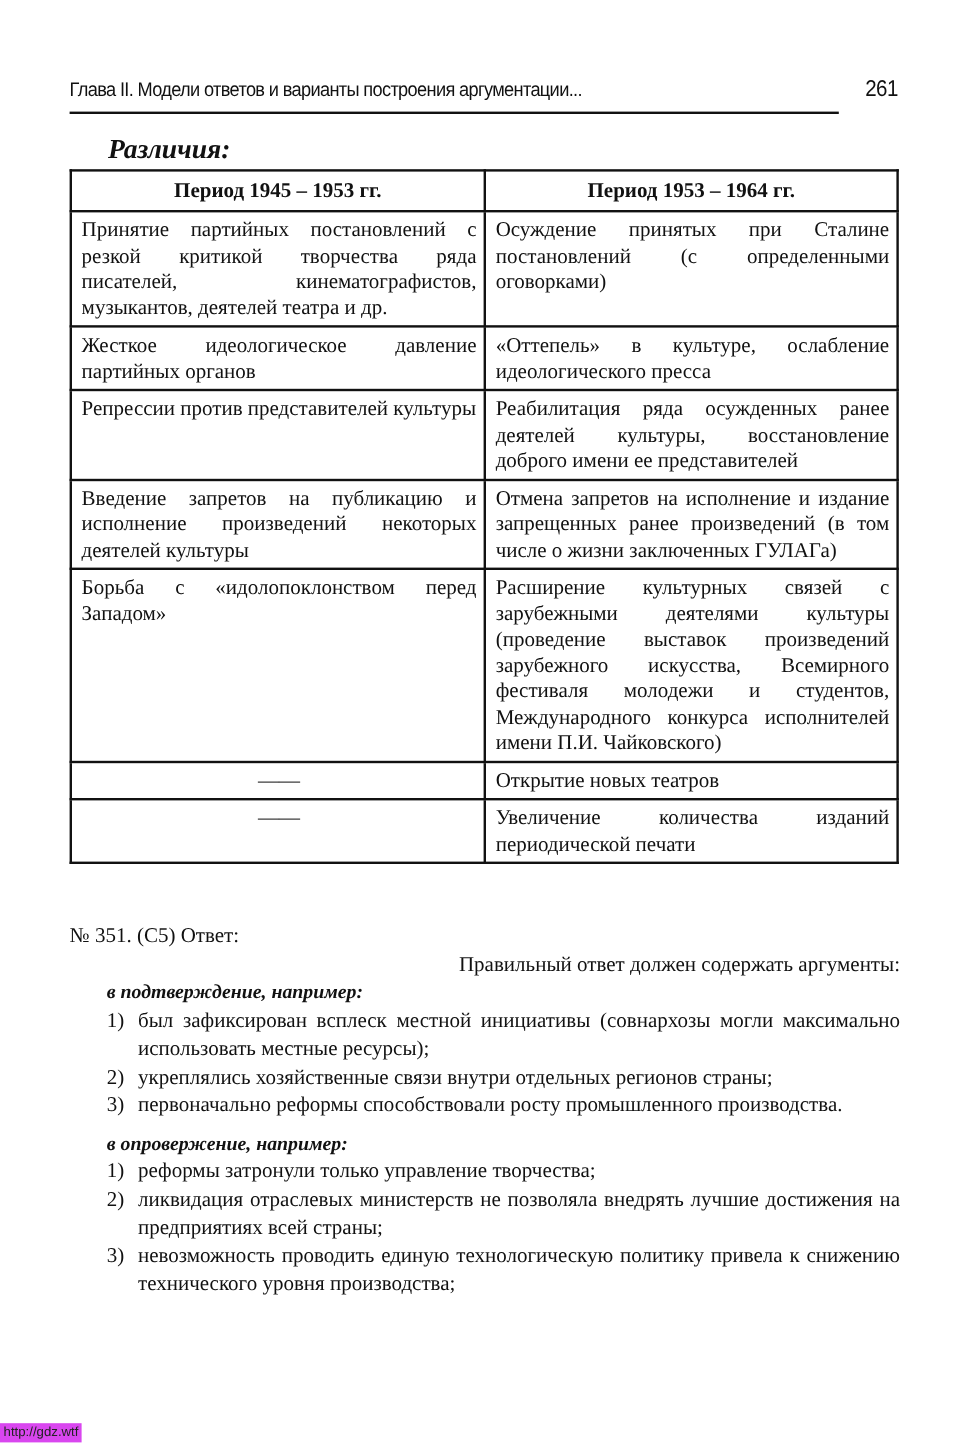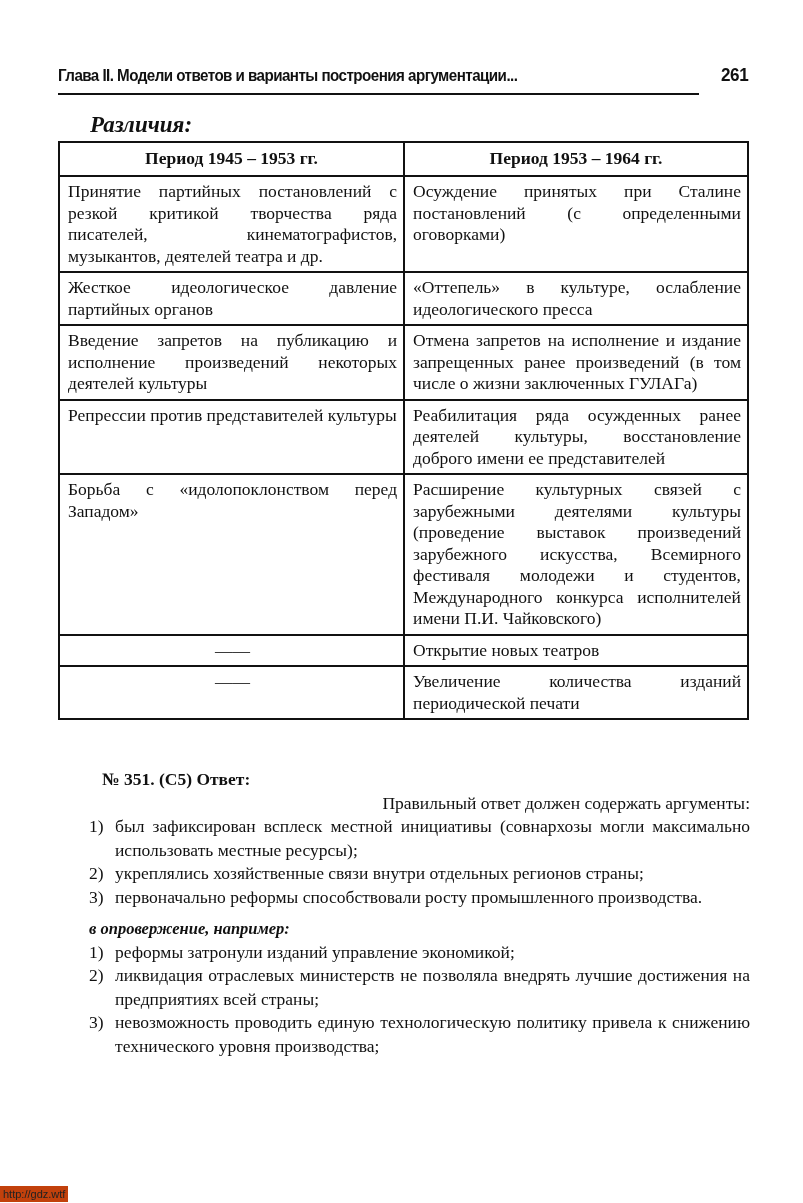--- a/index.html
+++ b/index.html
@@ -2,21 +2,21 @@
 <html><head>
 <meta charset="utf-8">
 <style>
   html, body { margin: 0; padding: 0; }
   body {
     width: 803px; height: 1203px; background: #ffffff; position: relative;
     overflow: hidden; color: #111;
     font-family: "Liberation Serif", "DejaVu Serif", serif;
   }
   .running-head {
-    position: absolute; left: 58px; top: 64px; width: 690px; height: 28px; font-weight: bold;
+    position: absolute; left: 58px; top: 64px; width: 690px; height: 28px;
   }
   .running-head .title {
     position: absolute; left: 0; top: 2px; font-family: "Liberation Sans", "DejaVu Sans", sans-serif;
     font-size: 16.5px; letter-spacing: -0.6px; transform: scaleX(0.92); transform-origin: left center; white-space: nowrap;
   }
   .running-head .rule {
     position: absolute; left: 0; top: 29px; width: 641px; height: 2px; background: #111;
   }
   .running-head .pageno {
     position: absolute; right: 0; top: 0; font-family: "Liberation Sans", "DejaVu Sans", sans-serif;
@@ -33,30 +33,30 @@
     border: 2px solid #111; vertical-align: top; padding: 4px 6px 4px 8px;
   }
   table.diff th {
     font-weight: bold; height: 24px; padding: 5px 6px 3px;
   }
   table.diff col.c1 { width: 346px; }
   table.diff col.c2 { width: 345px; }
   td.dash { text-align: center; vertical-align: middle; }
   .cell-text { text-align: justify; }
   .answer { position: absolute; left: 58px; top: 768px; width: 692px; font-size: 17.5px; line-height: 23.5px; }
-  .answer .num { font-weight: bold; margin-left: 44px; }
+  .answer .num { font-weight: normal; }
   .answer .intro { margin-left: 31px; text-align: right; }
   .answer .sub { margin-left: 31px; font-weight: bold; font-style: italic; font-size: 16.5px; }
   .answer ol { list-style: none; margin: 0; padding: 0; }
   .answer li { display: flex; margin-left: 31px; }
   .answer li .n { width: 26px; flex: none; }
   .answer li .t { flex: 1; text-align: justify; }
   .gap { height: 8px; }
   .watermark {
-    position: absolute; left: 0; top: 1186px; background: #c2410c; padding: 0 3px;
+    position: absolute; left: 0; top: 1186px; background: #d946ef; padding: 0 3px;
     font-family: "Liberation Sans", "DejaVu Sans", sans-serif; font-size: 11px; line-height: 16px; color: #222;
   }
 </style>
 </head>
 <body>
 
 <div class="running-head">
   <span class="title">Глава II. Модели ответов и варианты построения аргументации...</span>
   <div class="rule"></div>
   <span class="pageno">261</span>
@@ -78,65 +78,66 @@
   <tbody>
     <tr>
       <td class="cell-text">Принятие партийных постановлений с резкой критикой творчества ряда писателей, кинематографистов, музыкантов, деятелей театра и др.</td>
       <td class="cell-text">Осуждение принятых при Сталине постановлений (с определенными оговорками)</td>
     </tr>
     <tr>
       <td class="cell-text">Жесткое идеологическое давление партийных органов</td>
       <td class="cell-text">«Оттепель» в культуре, ослабление идеологического пресса</td>
     </tr>
     <tr>
+      <td class="cell-text">Репрессии против представителей культуры</td>
+      <td class="cell-text">Реабилитация ряда осужденных ранее деятелей культуры, восстановление доброго имени ее представителей</td>
+    </tr>
+    <tr>
       <td class="cell-text">Введение запретов на публикацию и исполнение произведений некоторых деятелей культуры</td>
       <td class="cell-text">Отмена запретов на исполнение и издание запрещенных ранее произведений (в том числе о жизни заключенных ГУЛАГа)</td>
-    </tr>
-    <tr>
-      <td class="cell-text">Репрессии против представителей культуры</td>
-      <td class="cell-text">Реабилитация ряда осужденных ранее деятелей культуры, восстановление доброго имени ее представителей</td>
     </tr>
     <tr>
       <td class="cell-text">Борьба с «идолопоклонством перед Западом»</td>
       <td class="cell-text">Расширение культурных связей с зарубежными деятелями культуры (проведение выставок произведений зарубежного искусства, Всемирного фестиваля молодежи и студентов, Международного конкурса исполнителей имени П.И. Чайковского)</td>
     </tr>
     <tr>
       <td class="dash">——</td>
       <td class="cell-text">Открытие новых театров</td>
     </tr>
     <tr>
       <td class="dash">——</td>
       <td class="cell-text">Увеличение количества изданий периодической печати</td>
     </tr>
   </tbody>
 </table>
 
 <div class="answer">
   <div class="num">№ 351. (С5) Ответ:</div>
   <div class="intro">Правильный ответ должен содержать аргументы:</div>
+  <div class="sub">в подтверждение, например:</div>
   <ol>
     <li>
         <span class="n">1)</span>
         <span class="t">был зафиксирован всплеск местной инициативы (совнархозы могли максимально использовать местные ресурсы);</span>
       </li>
     <li>
         <span class="n">2)</span>
         <span class="t">укреплялись хозяйственные связи внутри отдельных регионов страны;</span>
       </li>
     <li>
         <span class="n">3)</span>
         <span class="t">первоначально реформы способствовали росту промышленного производства.</span>
       </li>
   </ol>
   <div class="gap"></div>
   <div class="sub">в опровержение, например:</div>
   <ol>
     <li>
         <span class="n">1)</span>
-        <span class="t">реформы затронули изданий управление экономикой;</span>
+        <span class="t">реформы затронули только управление творчества;</span>
       </li>
     <li>
         <span class="n">2)</span>
         <span class="t">ликвидация отраслевых министерств не позволяла внедрять лучшие достижения на предприятиях всей страны;</span>
       </li>
     <li>
         <span class="n">3)</span>
         <span class="t">невозможность проводить единую технологическую политику привела к снижению технического уровня производства;</span>
       </li>
   </ol>

